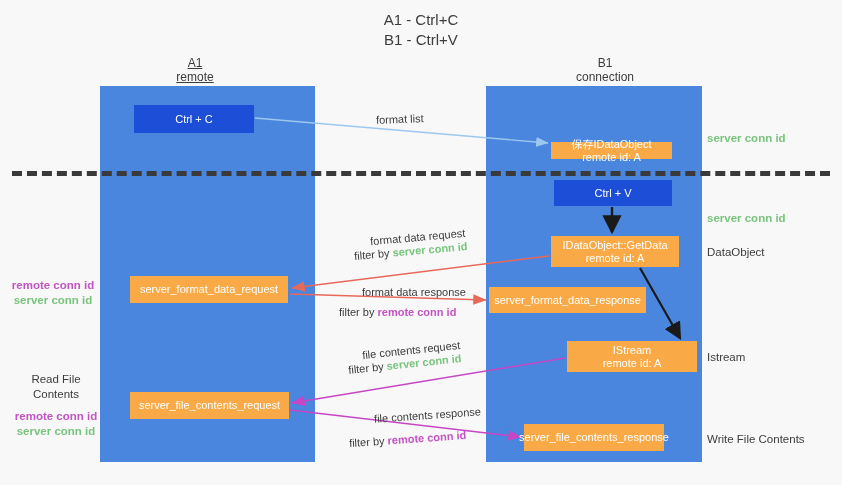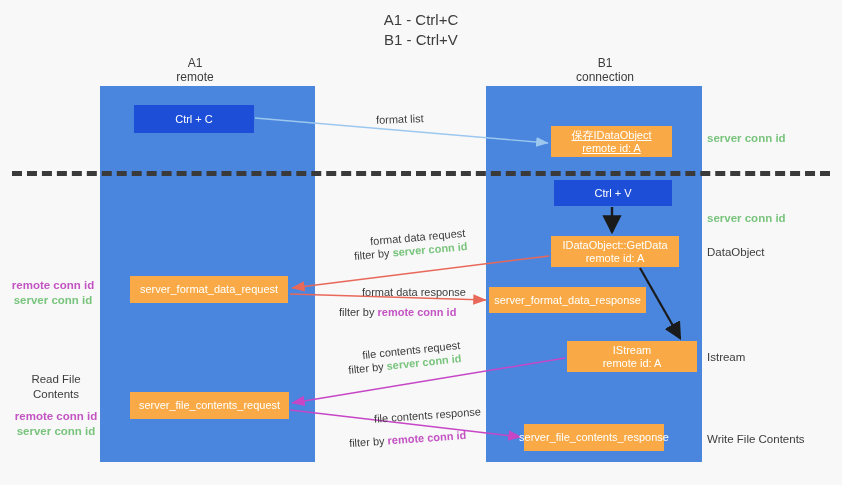--- a/index.html
+++ b/index.html
@@ -16,21 +16,21 @@
   
   #title{
     left:0;top:10px;width:842px;text-align:center;
     font-size:15px;color:#3c3c3c;line-height:20px;
   }
 
   
   .col-head{
     text-align:center;font-size:12px;color:#3c3c3c;line-height:14px;
   }
-  #head-a1{left:120px;top:56px;width:150px;}
+  #head-a1{left:120px;top:56px;width:150px;text-decoration:underline;}
   #head-b1{left:530px;top:56px;width:150px;}
 
   
   .lane{background:#4a86de;}
   #lane-a{left:100px;top:86px;width:215px;height:376px;}
   #lane-b{left:486px;top:86px;width:216px;height:376px;}
 
   
   #divider{
     left:12px;top:171px;width:818px;height:0;
@@ -41,21 +41,21 @@
   .node{
     box-sizing:border-box;
     display:flex;align-items:center;justify-content:center;
     text-align:center;color:#ffffff;font-size:11px;line-height:13px;
     padding:2px 4px;
   }
   .node.orange{background:#f9aa46;}
   .node.green{background:#1d4ed8;}
 
   #n-ctrlc{left:134px;top:105px;width:120px;height:28px;}
-  #n-save{left:551px;top:126px;width:121px;height:31px;text-decoration:underline;}
+  #n-save{left:551px;top:142px;width:121px;height:17px;}
   #n-ctrlv{left:554px;top:180px;width:118px;height:26px;}
   #n-getdata{left:551px;top:236px;width:128px;height:31px;}
   #n-fmtreq{left:130px;top:276px;width:158px;height:27px;}
   #n-fmtresp{left:489px;top:287px;width:157px;height:26px;}
   #n-istream{left:567px;top:341px;width:130px;height:31px;}
   #n-filereq{left:130px;top:392px;width:159px;height:27px;}
   #n-fileresp{left:524px;top:424px;width:140px;height:27px;}
 
   
   .rlabel{font-size:11.5px;color:#3c3c3c;line-height:14px;}

